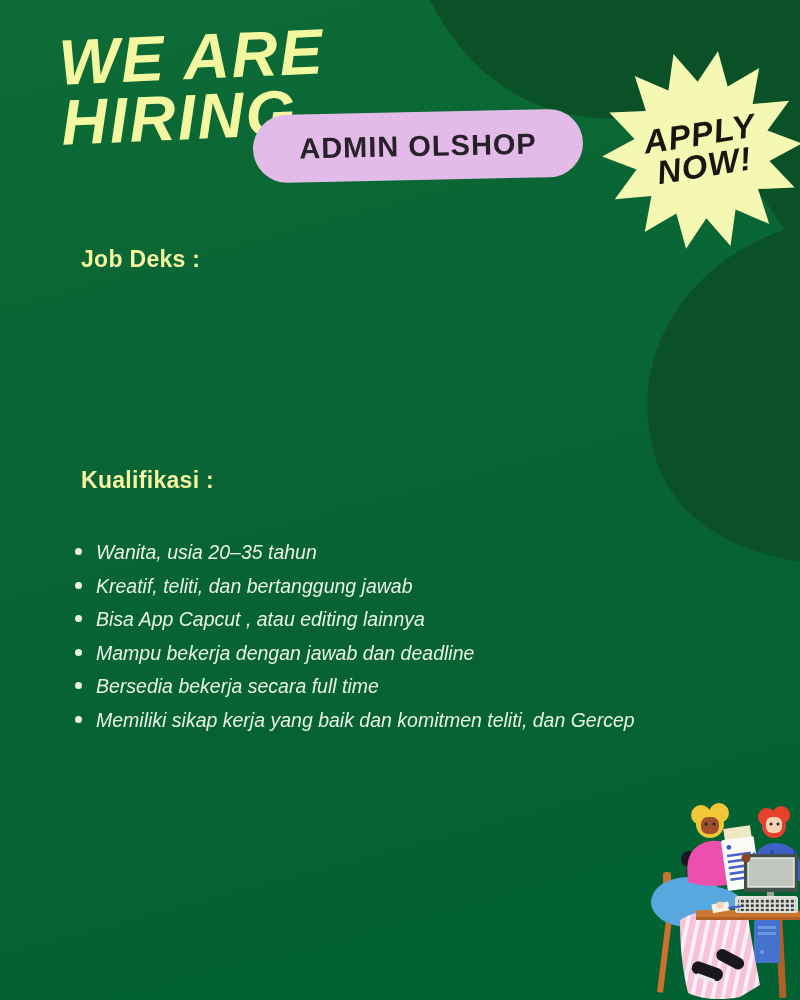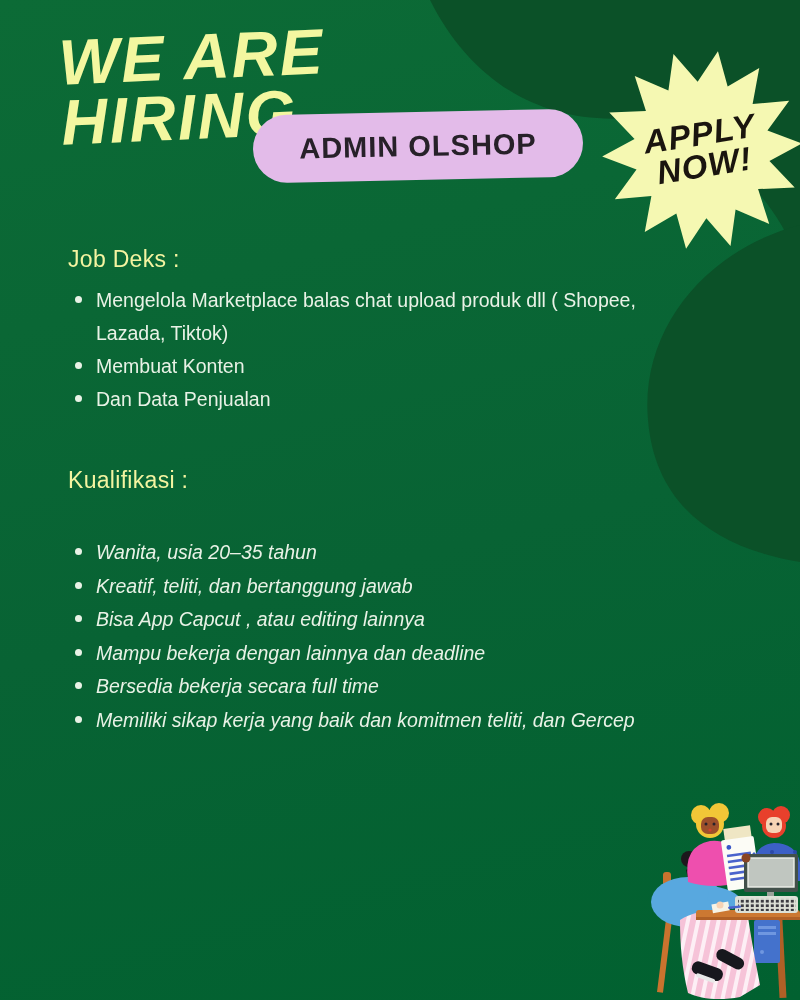--- a/index.html
+++ b/index.html
@@ -34,22 +34,22 @@
   .burst-text{
     position:absolute;inset:0;display:flex;flex-direction:column;
     align-items:center;justify-content:center;gap:0;
     transform:rotate(-9deg);
     color:#1a150f;font-weight:900;font-style:italic;
     font-size:33px;line-height:0.98;letter-spacing:1px;
   }
 
   
   .heading{
-    position:absolute;left:68px;color:#f4f4a1;
-    font-size:23px;font-weight:400;letter-spacing:0.3px;
+    position:absolute;left:81px;color:#f4f4a1;
+    font-size:23px;font-weight:700;letter-spacing:0.3px;
   }
   .h-job{top:246px;} .h-kual{top:467px;text-align:center;}
   .blist{position:absolute;left:72px;width:612px;margin:0;padding:0;list-style:none;
     color:#e9f2e6;font-size:19.5px;line-height:1.7;}
   .l-job{top:284px;} .l-kual{top:536px;line-height:1.72;font-style:italic;}
   .blist li{position:relative;padding-left:24px;margin:0;}
   .blist .dot{position:absolute;left:3px;top:12px;width:7px;height:7px;border-radius:50%;background:#e9f2e6;}
 
   
   .footer{
@@ -84,32 +84,27 @@
     <svg viewBox="0 0 210 210" aria-hidden="true">
       <polygon fill="#f5f8b2" points="121.1,5.3 130.9,41.0 162.8,22.1 156.1,58.6 193.0,55.4 171.1,85.3 205.8,98.5 173.1,116.0 198.6,142.9 161.6,144.5 172.9,179.7 138.9,165.1 133.8,201.8 109.4,173.9 88.9,204.7 79.1,169.0 47.2,187.9 53.9,151.4 17.0,154.6 38.9,124.7 4.2,111.5 36.9,94.0 11.4,67.1 48.4,65.5 37.1,30.3 71.1,44.9 76.2,8.2 100.6,36.1"></polygon>
     </svg>
     <div class="burst-text">
       <span>APPLY</span>
       <span>NOW!</span>
     </div>
   </div>
 
   <div class="heading h-job">Job Deks :</div>
-  <ul class="blist l-job">
-    <li><span class="dot"></span><span>Mengelola Marketplace balas chat upload produk dll ( Shopee, Lazada, Tiktok)</span></li>
-    <li><span class="dot"></span><span>Membuat Konten</span></li>
-    <li><span class="dot"></span><span>Dan Data Penjualan</span></li>
-  </ul>
 
   <div class="heading h-kual">Kualifikasi :</div>
   <ul class="blist l-kual">
     <li><span class="dot"></span><span>Wanita, usia 20–35 tahun</span></li>
     <li><span class="dot"></span><span>Kreatif, teliti, dan bertanggung jawab</span></li>
     <li><span class="dot"></span><span>Bisa App Capcut , atau editing lainnya</span></li>
-    <li><span class="dot"></span><span>Mampu bekerja dengan lainnya dan deadline</span></li>
+    <li><span class="dot"></span><span>Mampu bekerja dengan jawab dan deadline</span></li>
     <li><span class="dot"></span><span>Bersedia bekerja secara full time</span></li>
     <li><span class="dot"></span><span>Memiliki sikap kerja yang baik dan komitmen teliti, dan Gercep</span></li>
   </ul>
 
 
   <svg class="illus" width="160" height="200" viewBox="0 0 160 200" aria-hidden="true">
     <defs>
       <pattern id="skirt" width="10" height="10" patternUnits="userSpaceOnUse" patternTransform="rotate(12)">
         <rect width="10" height="10" fill="#f6c3d8"></rect>
         <rect width="4" height="10" fill="#fdeff5"></rect>

